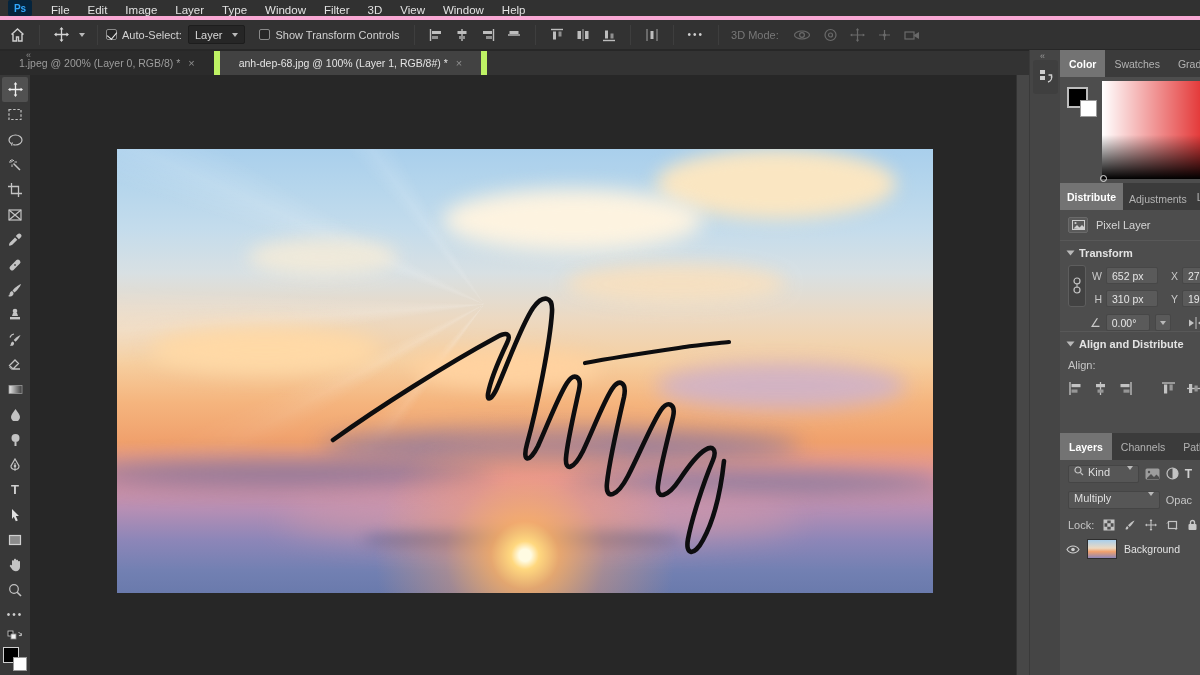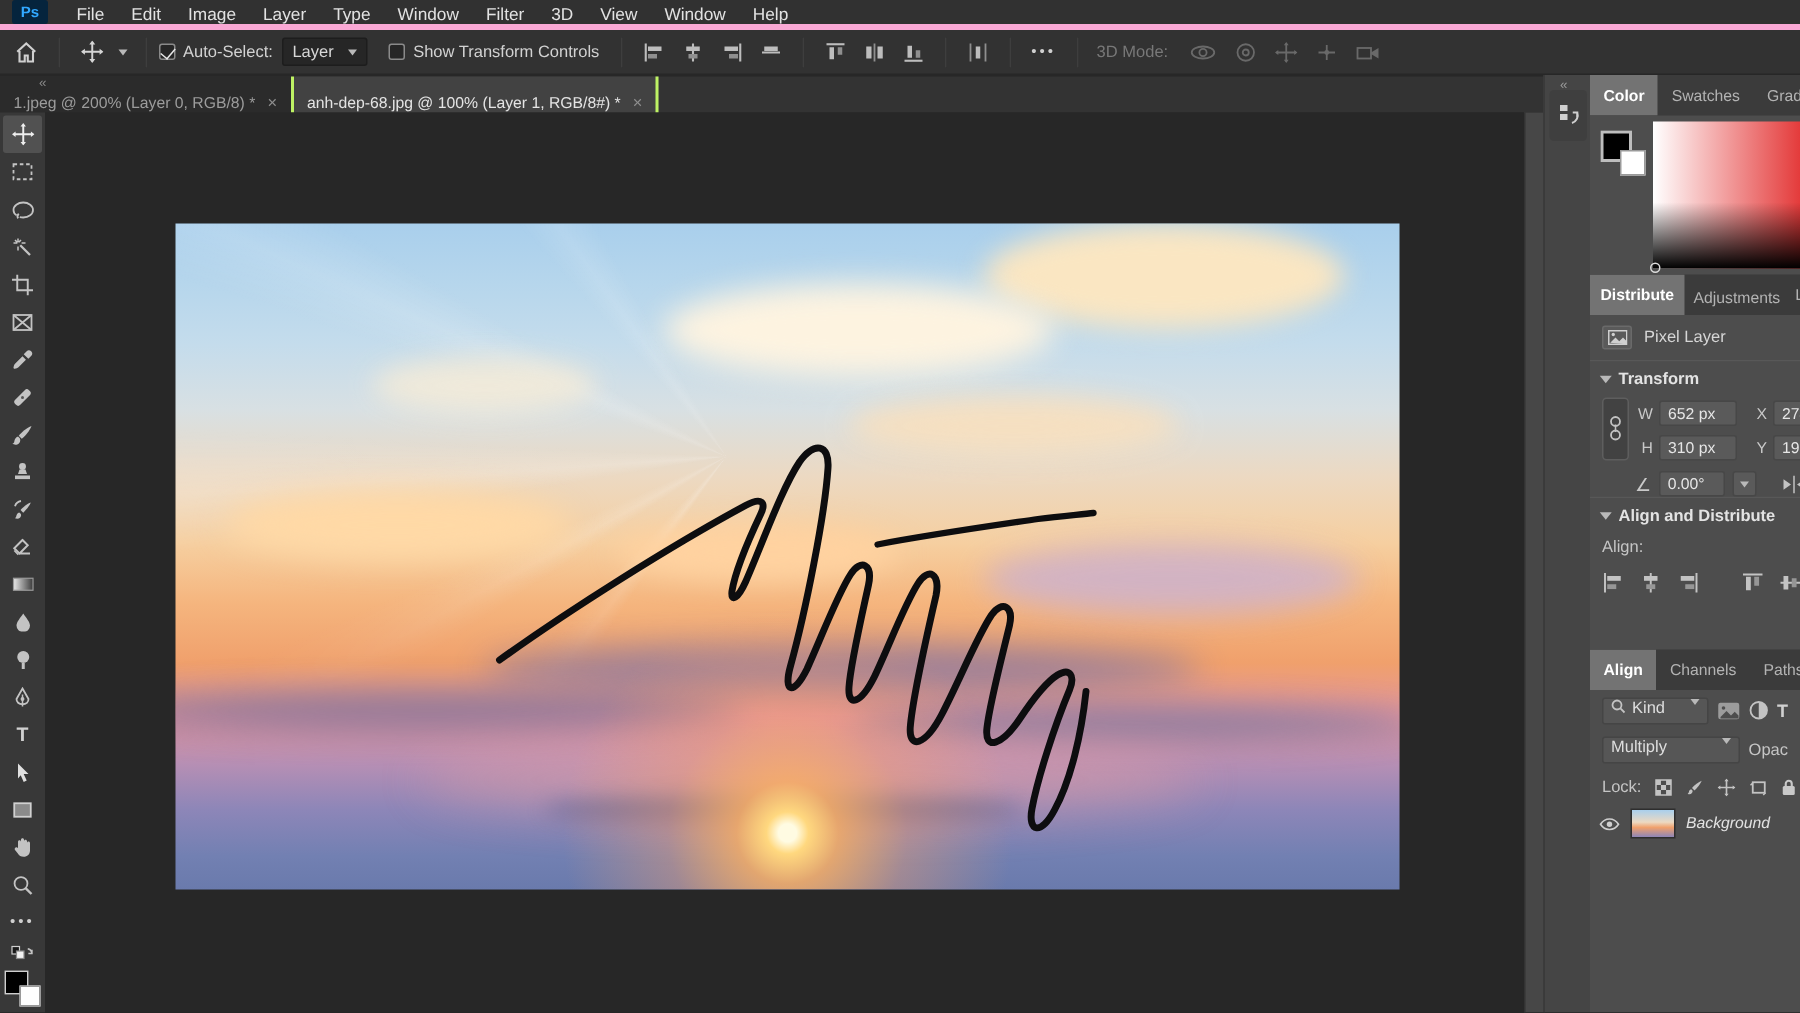--- a/index.html
+++ b/index.html
@@ -18,21 +18,21 @@
   .chk{width:11px;height:11px;border:1px solid #8a8a8a;background:#262626;border-radius:2px;position:relative;margin-right:5px;flex:none}
   .chk.on:after{content:"";position:absolute;left:2px;top:0px;width:5px;height:8px;border:solid #e8e8e8;border-width:0 1.6px 1.6px 0;transform:rotate(40deg)}
   .opt-label{color:#d2d2d2;font-size:11px;margin-right:6px}
   .ps-select{height:19px;background:#262626;border:1px solid #1d1d1d;border-radius:2px;display:flex;align-items:center;padding:0 6px;gap:10px;color:#d8d8d8}
   .caret{width:0;height:0;border-left:3.5px solid transparent;border-right:3.5px solid transparent;border-top:4px solid #b9b9b9}
   .opt-ico{margin:0 6px;flex:none}
   #mode-label{color:#787878;margin:0 8px 0 4px}
   .dots{color:#cfcfcf;font-size:10px;letter-spacing:2px;margin:0 6px}
   
   #tabbar{position:absolute;left:0;top:51px;width:1200px;height:24px;background:#333333;display:flex;align-items:stretch}
-  .doc-tab{display:flex;align-items:flex-end;gap:8px;padding:0 9px;font-size:10.5px;border-right:2px solid #bef264;cursor:default;white-space:nowrap}
+  .doc-tab{display:flex;align-items:center;gap:8px;padding:0 19px;font-size:10.5px;border-right:6px solid #bef264;cursor:default;white-space:nowrap}
   .doc-tab.inactive{background:#2b2b2b;color:#9c9c9c}
   .doc-tab.active{background:#424242;color:#e4e4e4}
   .tab-close{color:#8f8f8f;font-size:11px}
   #left-collapse{position:absolute;left:26px;top:-1px;color:#8a8a8a;font-size:9px}
   
   #toolbar{position:absolute;left:0;top:75px;width:30px;height:600px;background:#383838;display:flex;flex-direction:column;align-items:center;padding-top:2px}
   .tool{width:26px;height:25px;display:flex;align-items:center;justify-content:center;border-radius:2px;flex:none}
   .tool.active{background:#515151}
   .tletter{color:#d0d0d0;font-size:13px;font-weight:bold;line-height:1}
   #swatch-big{position:relative;width:24px;height:24px;margin-top:2px;flex:none}
@@ -75,21 +75,21 @@
   #link-box{position:absolute;left:8px;top:0;width:18px;height:42px;background:#424242;border:1px solid #5e5e5e;border-radius:3px;display:flex;align-items:center;justify-content:center}
   .align-ico{margin-right:10px;flex:none}
   
   .lfield{height:18px;background:#565656;border:1px solid #454545;border-radius:2px;display:flex;padding:0 5px;gap:4px;color:#dedede}
   .layer-row{height:24px;display:flex;align-items:center;gap:7px;padding:0 6px}
   .layer-row.selected{background:#5b5b5b}
   .thumb{width:30px;height:20px;border:1px solid #2e2e2e;flex:none;position:relative;overflow:hidden}
   #thumb1{background:repeating-conic-gradient(#ffffff 0 25%,#cfcfcf 0 50%) 0 0/8px 8px;outline:1px dashed #f0f0f0;outline-offset:-2px}
   #thumb2{background:linear-gradient(to bottom,#a9cfec 0%,#ecd9c2 45%,#f0a06c 65%,#8d86b8 100%)}
   .lname{font-size:10.5px;color:#e2e2e2}
-  .lname.italic{font-style:italic}
+  .lname.italic{}
 </style>
 </head>
 <body>
 
 <div id="menubar">
   <div id="ps-badge">Ps</div>
   <span class="menu-item">File</span>
   <span class="menu-item">Edit</span>
   <span class="menu-item">Image</span>
   <span class="menu-item">Layer</span>
@@ -520,21 +520,21 @@
         <svg width="15" height="15" viewBox="0 0 15 15">
           <path d="M1 7.5h13" stroke="#c3c3c3" stroke-width="1.3"></path>
           <rect x="3" y="3" width="3.2" height="9" fill="#c3c3c3"></rect>
           <rect x="8.5" y="4.5" width="3.2" height="6" fill="#969696"></rect>
         </svg>
       </span>
   </div>
   <div style="height:31px"></div>
 
   <div class="ptabs">
-    <span class="ptab active">Align</span>
+    <span class="ptab active">Layers</span>
     <span class="ptab">Channels</span>
     <span class="ptab">Paths</span>
   </div>
   <div class="prop-row" style="height:27px;gap:6px;overflow:hidden">
     <span class="lfield" style="width:76px">
       <svg width="10" height="10" viewBox="0 0 10 10">
           <circle cx="4" cy="4" r="3" class="ico"></circle>
           <path d="M6.3 6.3 9 9" stroke="#c3c3c3" stroke-width="1.2"></path>
         </svg>
       <span>Kind</span>

